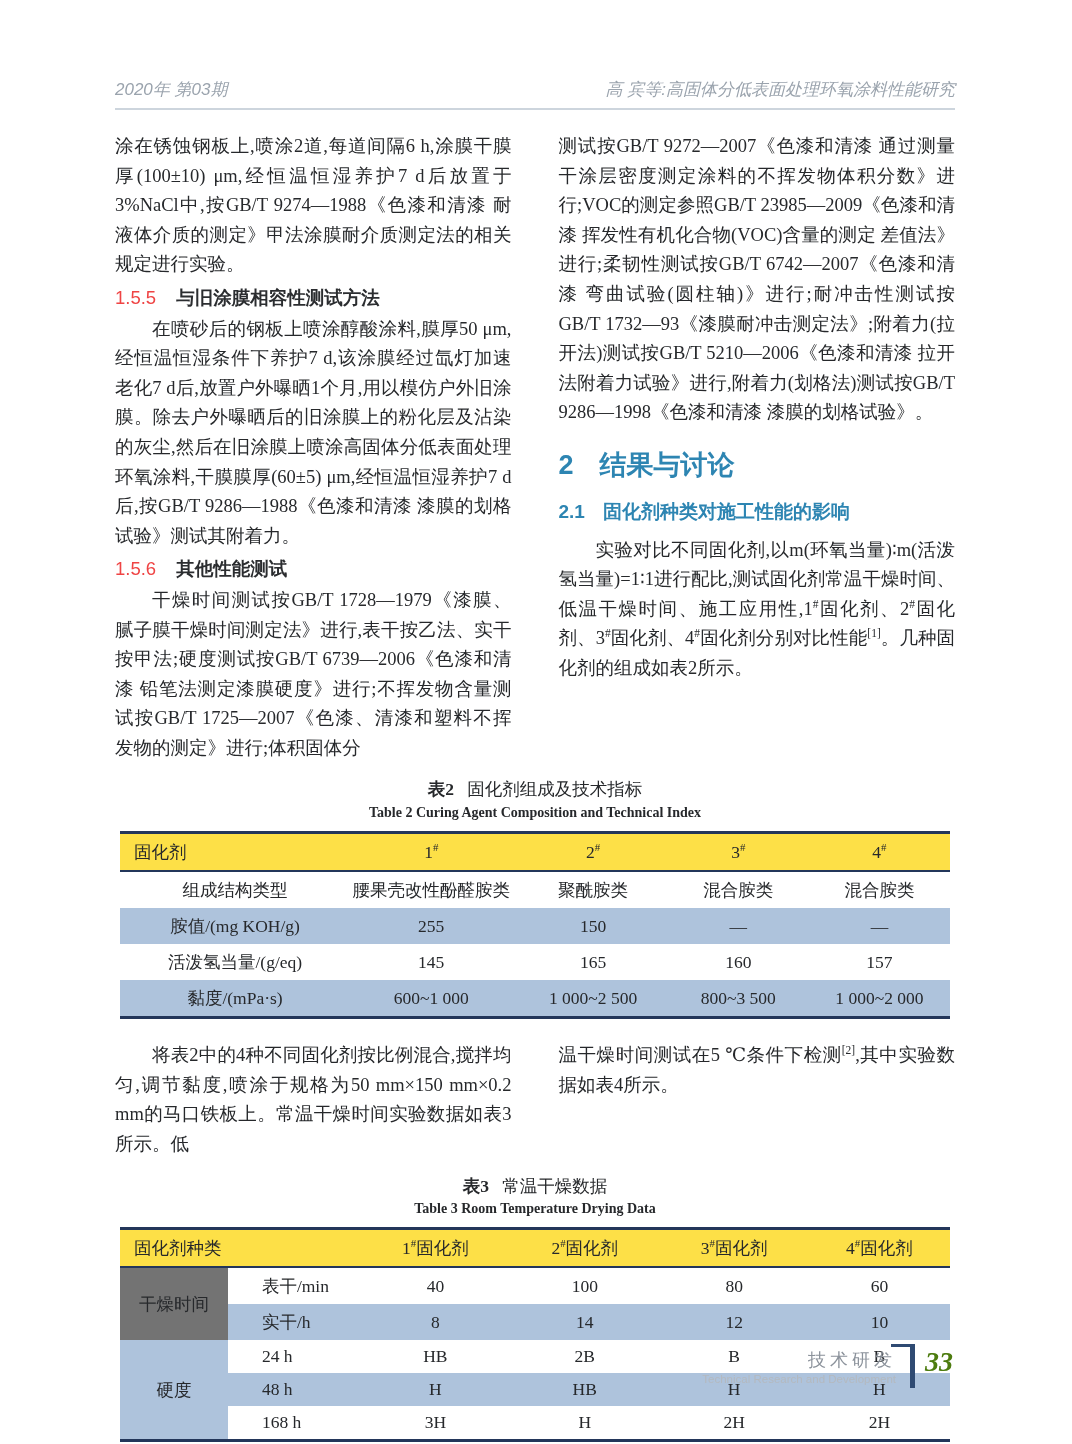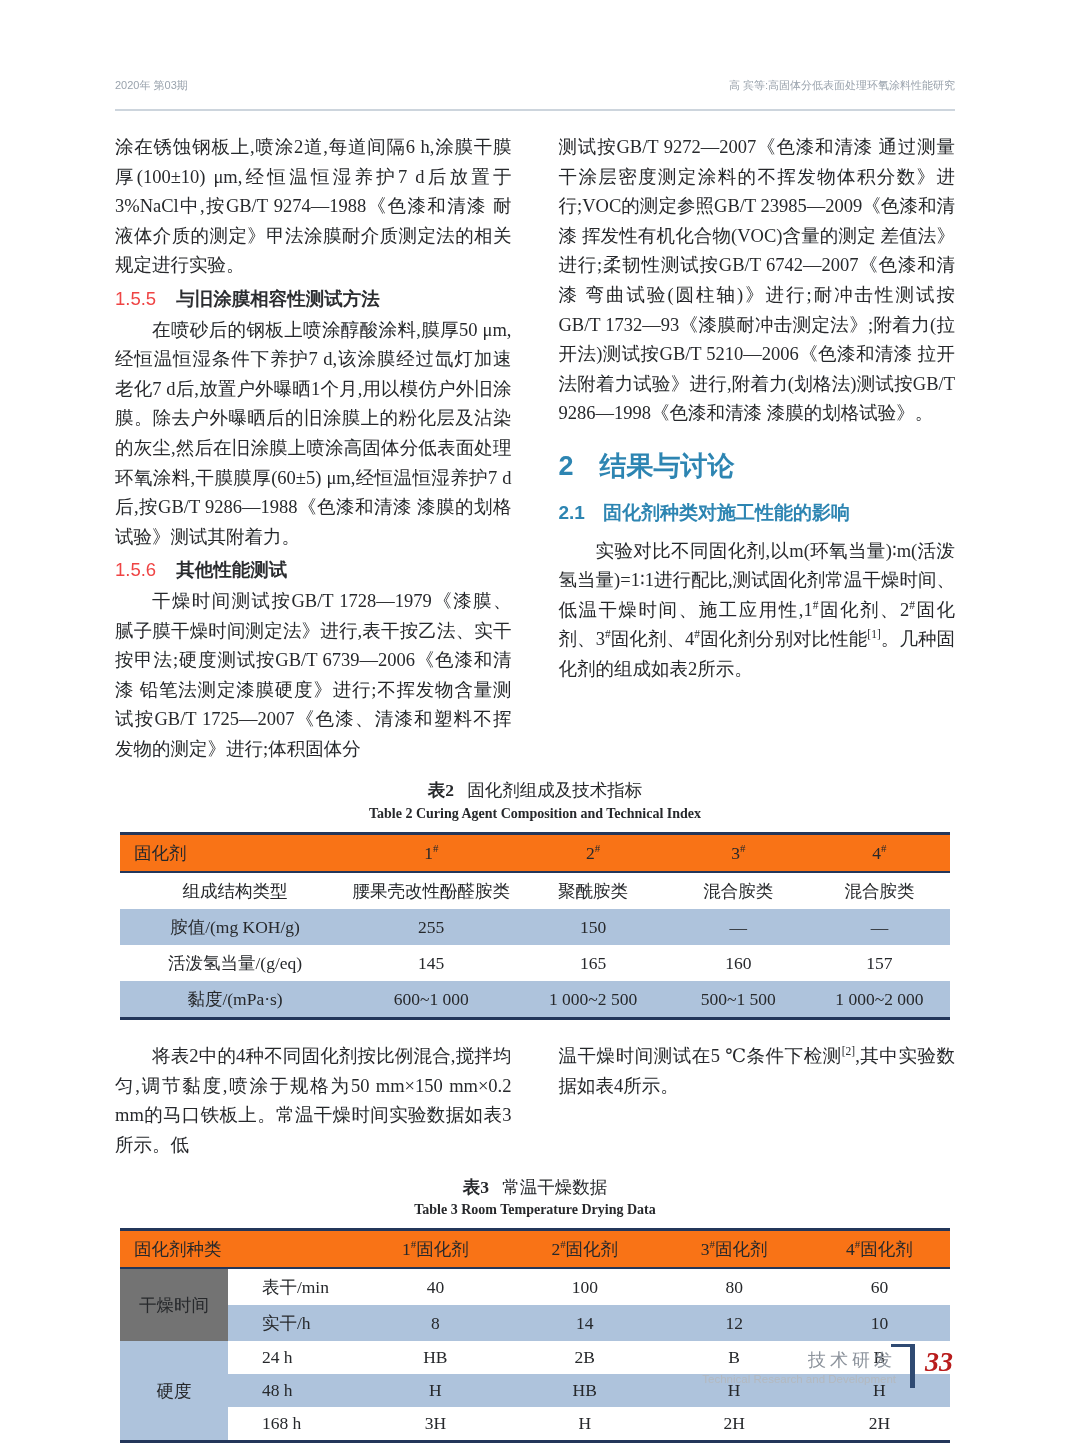--- a/index.html
+++ b/index.html
@@ -11,23 +11,24 @@
     overflow:hidden;
     font-family:"Liberation Serif","DejaVu Serif",serif;
     color:#26282b;
   }
 
   
   .run-header {
     margin:78px 117px 0 115px;
     display:flex; justify-content:space-between; align-items:flex-end;
     font-family:"Liberation Sans","DejaVu Sans",sans-serif;
-    font-size:11px; color:#9aa3ad;
-    padding-bottom:16px;
+    font-size:17px; color:#9aa3ad;
+    padding-bottom:7px;
     border-bottom:2px solid #cdd5dd;
+    font-style:italic;
   }
 
   
   .cols { margin:22px 117px 0 115px; display:flex; gap:47px; }
   .col { flex:1 1 0; font-size:18.5px; line-height:1.6; text-align:justify; }
   .para { margin:0; }
   .para.indent { text-indent:2em; }
   sup { font-size:0.62em; }
 
   .h3 {
@@ -55,21 +56,21 @@
   .tcap { text-align:center; line-height:1.45; margin-bottom:8px; }
   .tcap .cn { font-size:17.5px; }
   .tcap .cn b { font-weight:bold; }
   .tcap .en { font-size:14px; font-weight:bold; }
 
   table {
     width:100%; border-collapse:collapse;
     border-top:3px solid #23365a; border-bottom:3px solid #23365a;
     font-size:17.5px;
   }
-  thead tr { background:#f97316; }
+  thead tr { background:#fde047; }
   thead th {
     font-weight:normal; padding:6px 8px; text-align:center;
     border-bottom:2px solid #23365a;
   }
   thead th.first { text-align:left; padding-left:14px; }
   tbody td, tbody th { font-weight:normal; padding:6px 8px; text-align:center; }
   tbody tr.blue { background:#aec3dc; }
   td.rowlabel { text-align:center; padding-left:14px; }
   td.sublabel { text-align:left; padding-left:34px; }
   th.group { font-weight:normal; }
@@ -90,21 +91,21 @@
     position:relative; margin-left:14px;
     border-left:5px solid #2f4a72;
     padding:2px 2px 10px 10px;
   }
   .pagenum-stub {
     position:absolute; top:0; left:-24px; width:19px; height:3px; background:#2f4a72;
   }
   .pagenum-val {
     font-family:"Liberation Serif","DejaVu Serif",serif;
     font-style:italic; font-weight:bold;
-    font-size:28px; color:#b91c1c;
+    font-size:28px; color:#4d7c0f;
   }
 </style>
 </head>
 <body>
 
 <div class="page">
 
   <div class="run-header">
     <span>2020年 第03期</span>
     <span>高  宾等:高固体分低表面处理环氧涂料性能研究</span>
@@ -175,21 +176,21 @@
             <td class="rowlabel">活泼氢当量/(g/eq)</td>
             <td>145</td>
             <td>165</td>
             <td>160</td>
             <td>157</td>
           </tr>
           <tr class="blue">
             <td class="rowlabel">黏度/(mPa·s)</td>
             <td>600~1 000</td>
             <td>1 000~2 500</td>
-            <td>500~1 500</td>
+            <td>800~3 500</td>
             <td>1 000~2 000</td>
           </tr>
         </tbody>
     </table>
   </div>
 
   <div class="cols between">
     <div class="col">
       <p class="para indent">将表2中的4种不同固化剂按比例混合,搅拌均匀,调节黏度,喷涂于规格为50 mm×150 mm×0.2 mm的马口铁板上。常温干燥时间实验数据如表3所示。低</p>
     </div>

